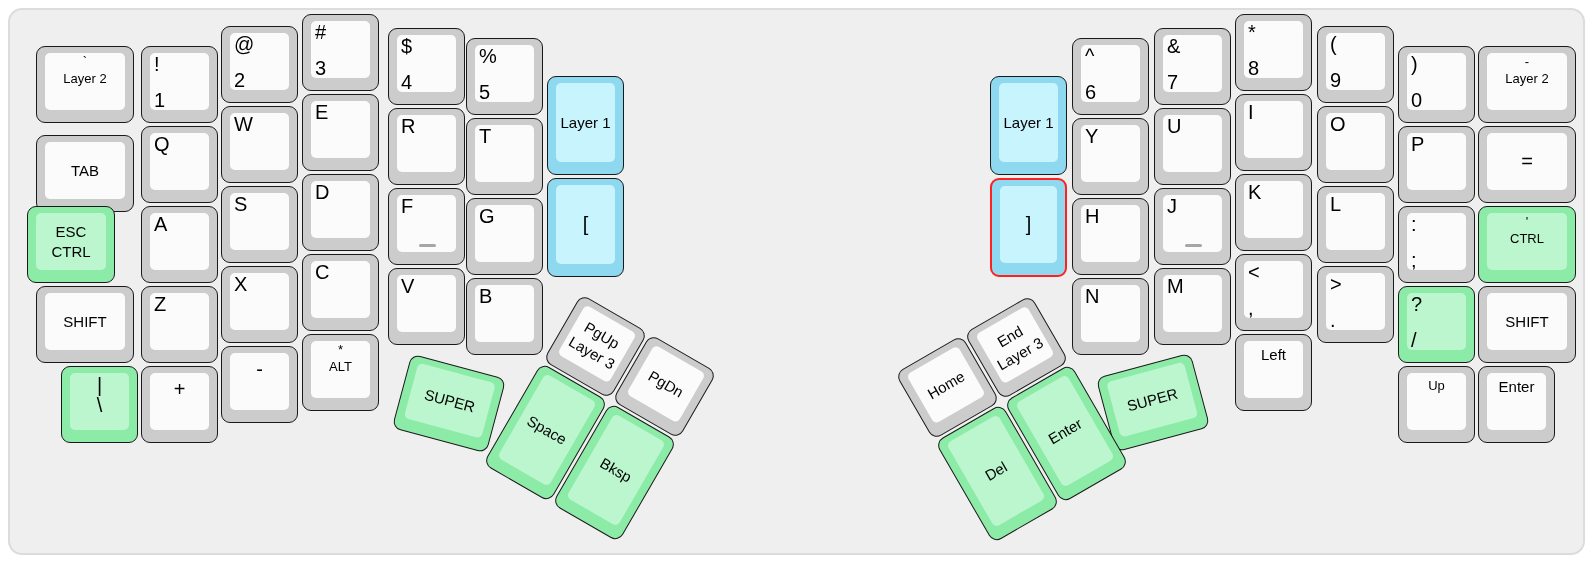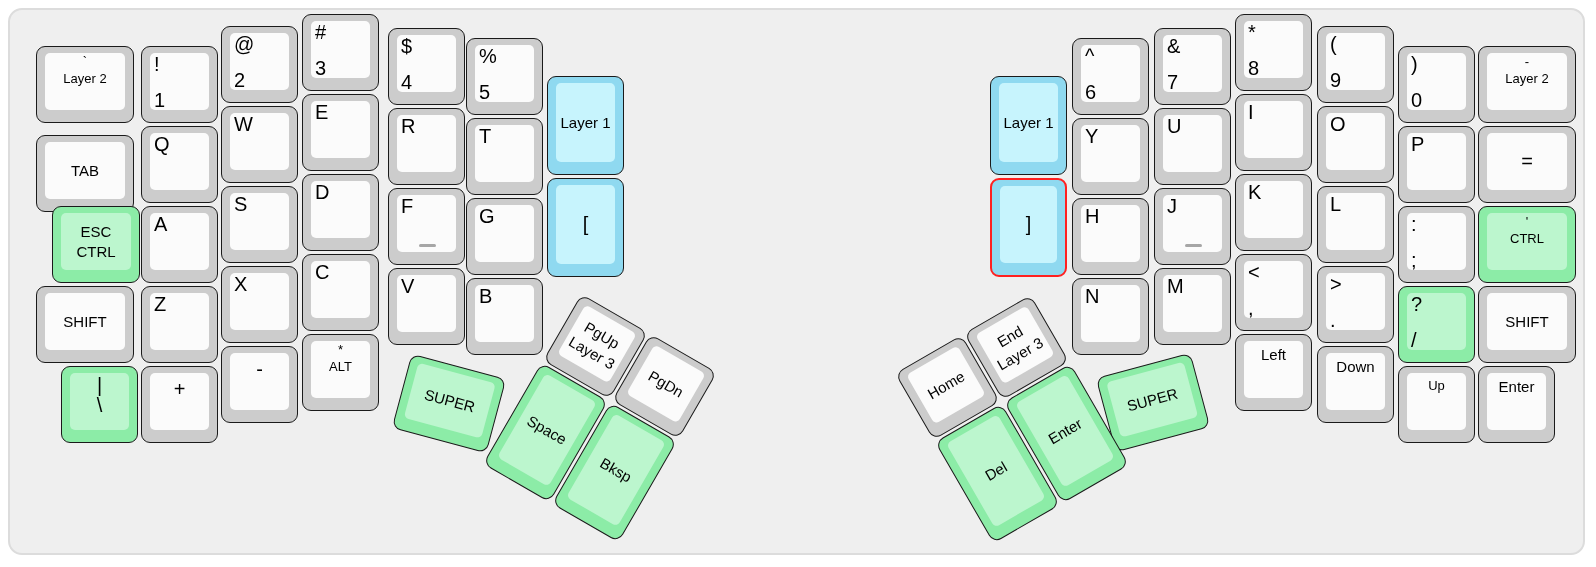--- a/index.html
+++ b/index.html
@@ -65,21 +65,21 @@
           <span class="sub">`</span>
           <span class="main">Layer 2</span>
         </div>
       </div>
     </div>
     <div class="key gray" style="left: 36px; top: 135px; width: 98px; height: 77px;">
       <div class="cap">
         <div class="mid" style="font-size: 15px;">TAB</div>
       </div>
     </div>
-    <div class="key green" style="left: 52px; top: 206px; width: 88px; height: 77px;">
+    <div class="key green" style="left: 27px; top: 206px; width: 88px; height: 77px;">
       <div class="cap">
         <div class="lines">
           <div class="line" style="font-size: 15px;">ESC</div>
           <div class="line" style="font-size: 15px;">CTRL</div>
         </div>
       </div>
     </div>
     <div class="key gray" style="left: 36px; top: 286px; width: 98px; height: 77px;">
       <div class="cap">
         <div class="mid" style="font-size: 15px;">SHIFT</div>
@@ -350,25 +350,20 @@
       <div class="cap">
         <div class="tl">L</div>
       </div>
     </div>
     <div class="key gray" style="left: 1317px; top: 266px; width: 77px; height: 77px;">
       <div class="cap">
         <div class="tl">&gt;</div>
         <div class="bl">.</div>
       </div>
     </div>
-    <div class="key gray" style="left: 1317px; top: 346px; width: 77px; height: 77px;">
-      <div class="cap">
-        <div class="topc" style="font-size: 15px;">Down</div>
-      </div>
-    </div>
     <div class="key gray" style="left: 1398px; top: 46px; width: 77px; height: 77px;">
       <div class="cap">
         <div class="tl">)</div>
         <div class="bl">0</div>
       </div>
     </div>
     <div class="key gray" style="left: 1398px; top: 126px; width: 77px; height: 77px;">
       <div class="cap">
         <div class="tl">P</div>
       </div>

